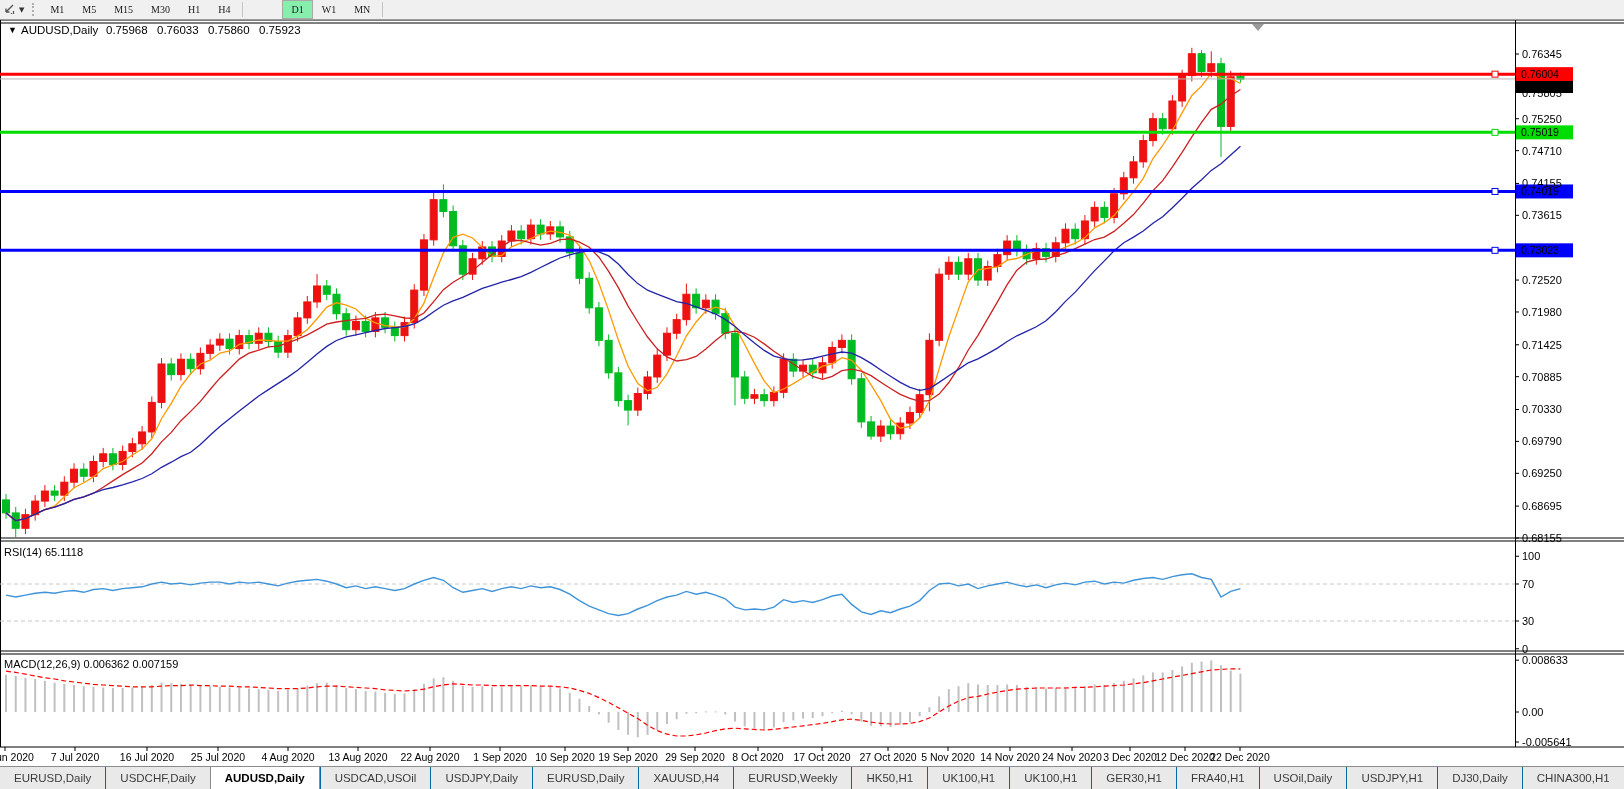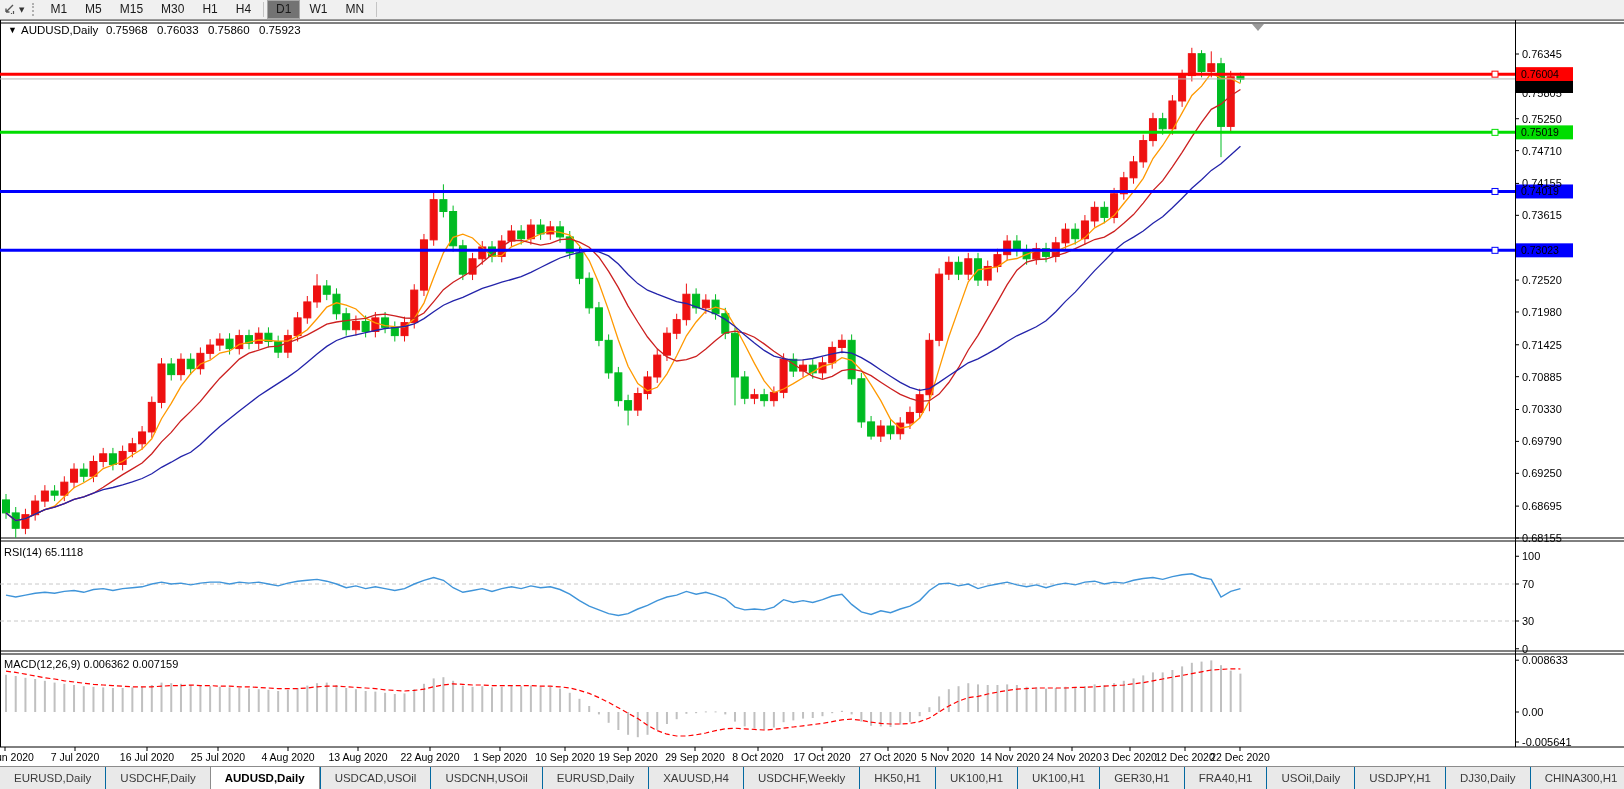--- a/index.html
+++ b/index.html
@@ -5,23 +5,23 @@
   html,body{margin:0;padding:0;background:#d4d0c8;}
   .app{position:relative;width:1624px;height:789px;background:#fff;overflow:hidden;
        font-family:"Liberation Sans","DejaVu Sans",sans-serif;}
   
   .toolbar{position:absolute;top:0;left:0;width:1624px;height:19px;background:#f0f0f0;
            border-bottom:1px solid #9a9a9a;display:flex;align-items:center;z-index:3;}
   .tool-group{display:flex;align-items:center;padding:0 4px 0 2px;}
   .tool-icon{width:15px;height:15px;display:inline-block;}
   .caret{font-size:7px;color:#333;margin-left:2px;font-family:"DejaVu Sans",sans-serif;}
   .grip{width:0;height:13px;border-left:2px dotted #b0b0b0;margin:0 7px 0 4px;}
-  .tf-btn{font-size:12px;color:#1a1a1a;padding:1px 8px;line-height:15px;background:transparent;
-          border:1px solid transparent;cursor:default;font-family:Liberation Sans, sans-serif;}
-  .tf-btn.active{background:#737373;border:1px solid #a8a8a8;}
+  .tf-btn{font-size:10px;color:#1a1a1a;padding:1px 8px;line-height:15px;background:transparent;
+          border:1px solid transparent;cursor:default;font-family:Liberation Serif, serif;}
+  .tf-btn.active{background:#86efac;border:1px solid #a8a8a8;margin-left:36px;}
   .tb-sep{width:0;height:15px;border-left:1px solid #c4c4c4;margin:0 3px;}
   
   #chart-svg{position:absolute;top:0;left:0;z-index:1;}
   #chart-svg text{font-family:"Liberation Sans","DejaVu Sans",sans-serif;fill:#000;}
   
   .tabbar{position:absolute;left:0;bottom:0;width:1624px;height:22px;background:#e9e9e9;
           border-top:1px solid #8c8c8c;display:flex;align-items:center;z-index:3;overflow:hidden;}
   .tab{font-size:11.5px;color:#3c3c3c;line-height:22px;padding:0 14px;white-space:nowrap;
        border-left:1px solid #0369a1;cursor:default;}
   .tab:first-child{border-left:none;}
@@ -625,24 +625,24 @@
     <text font-size="11" x="4" y="556">RSI(14) 65.1118</text>
     <text font-size="11" x="4" y="668">MACD(12,26,9) 0.006362 0.007159</text>
   </svg>
 
   <div class="tabbar">
     <div id="tabs-host" style="display:flex;align-items:stretch;">
         <div class="tab">EURUSD,Daily</div>
         <div class="tab">USDCHF,Daily</div>
         <div class="tab active">AUDUSD,Daily</div>
         <div class="tab">USDCAD,USOil</div>
-        <div class="tab">USDCNH,USOil</div>
+        <div class="tab">USDJPY,Daily</div>
         <div class="tab">EURUSD,Daily</div>
         <div class="tab">XAUUSD,H4</div>
-        <div class="tab">USDCHF,Weekly</div>
+        <div class="tab">EURUSD,Weekly</div>
         <div class="tab">HK50,H1</div>
         <div class="tab">UK100,H1</div>
         <div class="tab">UK100,H1</div>
         <div class="tab">GER30,H1</div>
         <div class="tab">FRA40,H1</div>
         <div class="tab">USOil,Daily</div>
         <div class="tab">USDJPY,H1</div>
         <div class="tab">DJ30,Daily</div>
         <div class="tab">CHINA300,H1</div>
       </div>

